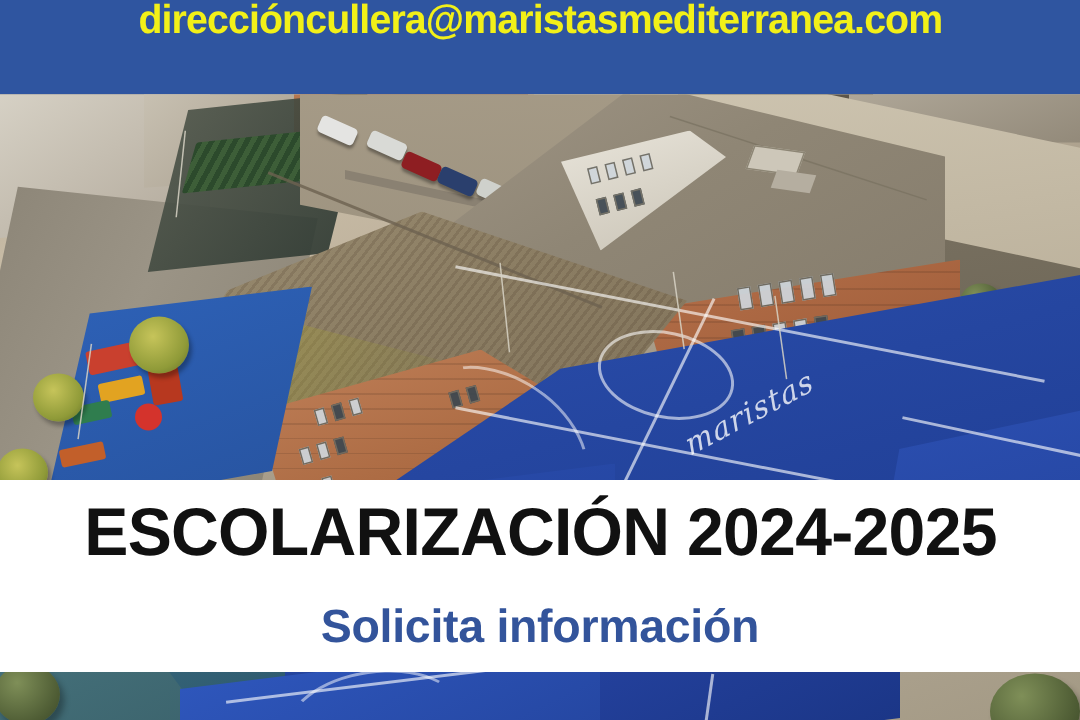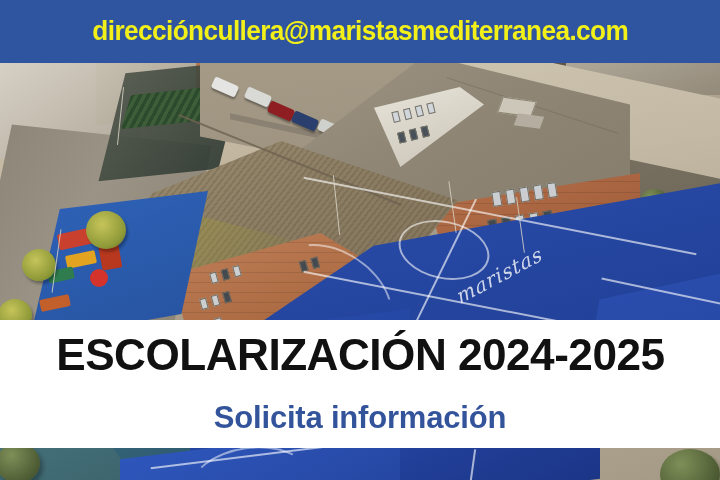--- a/index.html
+++ b/index.html
@@ -4,21 +4,21 @@
 <style>
   * { margin:0; padding:0; box-sizing:border-box; }
   html,body { width:720px; height:480px; overflow:hidden; background:#fff; }
   body { font-family:"Liberation Sans", sans-serif; }
 
   .poster { position:relative; width:720px; height:480px; overflow:hidden; }
 
   
   .email-bar {
     position:absolute; left:0; top:0; width:720px; height:63px;
-    background:#2f55a0; display:flex; align-items:center; justify-content:center;
+    background:#2f55a0; display:flex; justify-content:center;
   }
   .email-text {
     color:#f2f018; font-size:27px; font-weight:bold;
     font-family:"Liberation Sans", sans-serif;
     letter-spacing:-0.6px; transform:scaleX(0.97); transform-origin:center;
     white-space:nowrap; line-height:1;
   }
 
   
   .photo {

